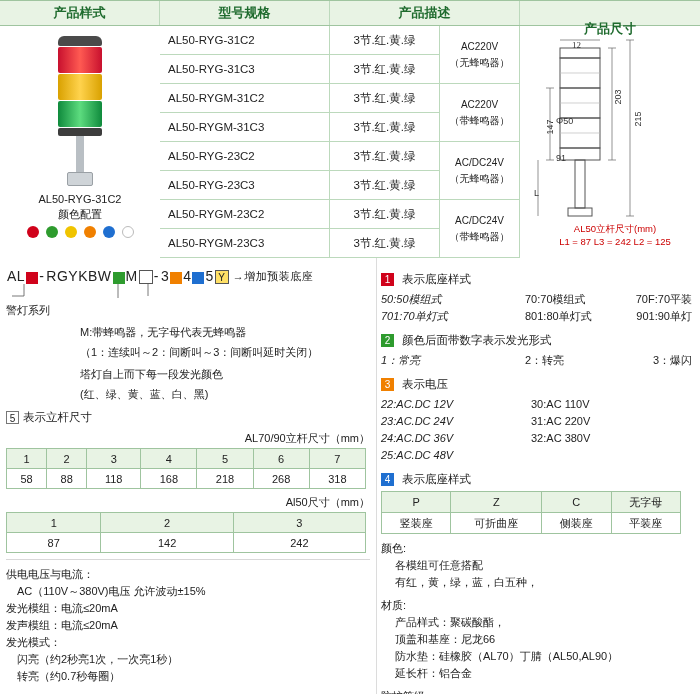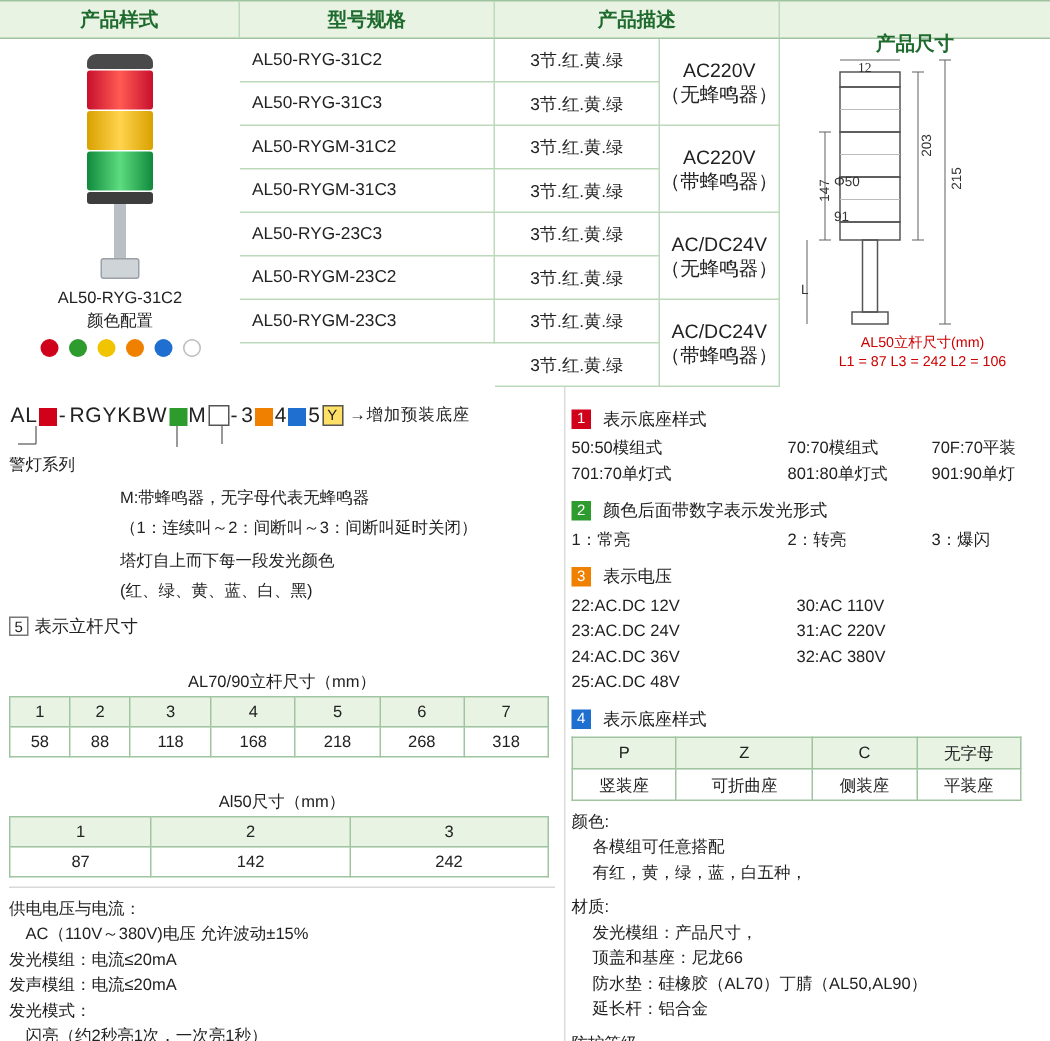--- a/index.html
+++ b/index.html
@@ -66,21 +66,21 @@
   .col-desc2 { width:80px; }
   .tbl-cell {
     height:29px; display:flex; align-items:center;
     border-bottom:1px solid #bcd9bc; border-right:1px solid #bcd9bc;
     font-size:11.5px; padding-left:8px;
   }
   .tbl-cell.ctr { justify-content:center; padding-left:0; }
   .tbl-merge {
     display:flex; align-items:center; justify-content:center;
     border-bottom:1px solid #bcd9bc; border-right:1px solid #bcd9bc;
-    height:58px; font-size:13px; text-align:center; line-height:16px;
+    height:58px; font-size:10px; text-align:center; line-height:16px;
   }
   .col-model .tbl-cell:last-child,
   .col-desc1 .tbl-cell:last-child { border-bottom:1px solid #bcd9bc; }
 
   
   .col-dim { width:180px; position:relative; font-size:9px; color:#333; }
   .dim-cap {
     position:absolute; left:10px; top:196px; width:170px;
     color:#c00; font-size:9.5px; line-height:13px; text-align:center;
   }
@@ -108,36 +108,36 @@
   }
   .note { font-size:11px; margin:4px 0 0 0; line-height:16px; }
 
   .sec-title { font-size:11.5px; margin:8px 0 4px 0; display:flex; align-items:center; gap:4px;}
 
   table.dim-tbl { border-collapse:collapse; width:360px; font-size:11px; margin-top:2px;}
   table.dim-tbl th, table.dim-tbl td {
     border:1px solid #9fc49f; text-align:center; height:20px; font-weight:normal;
   }
   table.dim-tbl th { background:#e8f3e4; }
-  .tbl-title { font-size:11px; text-align:center; margin-top:22px; }
+  .tbl-title { font-size:11px; text-align:right; margin-top:6px; }
 
   .specs { font-size:11px; line-height:17px; margin-top:6px; }
 
   
   .rnum {
     display:inline-block; width:13px; height:13px; background:#d0021b; color:#fff;
     font-size:10px; line-height:13px; text-align:center; margin-right:4px;
   }
   .rnum.g { background:#2e9b2e; }
   .rnum.o { background:#f08000; }
   .rnum.b { background:#1f6fd0; }
   .r-row { font-size:11px; line-height:17px; display:flex; }
-  .r-row .c1 { width:150px; }
+  .r-row .c1 { width:150px;font-style:italic; }
   .r-row .c2 { width:100px; }
-  .r-row .c3 { width:74px; }
+  .r-row .c3 { width:74px;text-align:right; }
 
   table.base-tbl { border-collapse:collapse; width:300px; font-size:11px; margin-top:3px; }
   table.base-tbl th, table.base-tbl td {
     border:1px solid #9fc49f; text-align:center; height:21px; font-weight:normal;
   }
   table.base-tbl th { background:#e8f3e4; }
   .r-block { font-size:11px; line-height:17px; margin-top:6px; }
   .r-block .lbl { }
   .r-ind { padding-left:14px; }
   .sep { height:1px; background:#d8d8d8; margin:6px 0; }
@@ -178,20 +178,21 @@
         <span class="dot" style="background:#1f6fd0"></span>
         <span class="dot" style="background:#ffffff;border:1px solid #bbb"></span>
       </div>
     </div>
 
     <div class="col-model">
       <div class="tbl-cell">AL50-RYG-31C2</div>
       <div class="tbl-cell">AL50-RYG-31C3</div>
       <div class="tbl-cell">AL50-RYGM-31C2</div>
       <div class="tbl-cell">AL50-RYGM-31C3</div>
+      <div class="tbl-cell">AL50-RYG-23C2</div>
       <div class="tbl-cell">AL50-RYG-23C3</div>
       <div class="tbl-cell">AL50-RYGM-23C2</div>
       <div class="tbl-cell">AL50-RYGM-23C3</div>
     </div>
 
     <div class="col-desc1">
       <div class="tbl-cell ctr">3节.红.黄.绿</div>
       <div class="tbl-cell ctr">3节.红.黄.绿</div>
       <div class="tbl-cell ctr">3节.红.黄.绿</div>
       <div class="tbl-cell ctr">3节.红.黄.绿</div>
@@ -255,25 +256,25 @@
         <line x1="26" y1="130" x2="34" y2="130" stroke="#666" stroke-width="0.7"></line>
         <line x1="18" y1="130" x2="18" y2="186" stroke="#666" stroke-width="0.7"></line>
 
         <line x1="40" y1="10" x2="80" y2="10" stroke="#666" stroke-width="0.7"></line>
       </svg>
       <div class="dtxt" style="left:52px;top:14px;font-family:Liberation Serif, serif;">12</div>
       <div class="dtxt" style="left:36px;top:90px;">Φ50</div>
       <div class="dtxt" style="left:90px;top:66px;transform:rotate(-90deg);">203</div>
       <div class="dtxt" style="left:110px;top:88px;transform:rotate(-90deg);">215</div>
       <div class="dtxt" style="left:22px;top:96px;transform:rotate(-90deg);">147</div>
-      <div class="dtxt" style="left:36px;top:113px;text-align:center;">91</div>
+      <div class="dtxt" style="left:36px;top:127px;text-align:center;">91</div>
       <div class="dtxt" style="left:14px;top:162px;">L</div>
       <div class="dim-cap">
         <div>AL50立杆尺寸(mm)</div>
-        <div>L1 = 87  L3 = 242  L2 = 106</div>
+        <div>L1 = 87  L3 = 242  L2 = 125</div>
       </div>
     </div>
   </div>
 
   <div class="mid">
 
     <div class="left-col">
 
       <div class="code-line">
         <span class="ch">AL</span>
@@ -439,21 +440,21 @@
         </table>
 
       <div class="r-block">
         <div class="lbl">颜色:</div>
         <div class="r-ind">各模组可任意搭配</div>
         <div class="r-ind">有红，黄，绿，蓝，白五种，</div>
       </div>
 
       <div class="r-block">
         <div class="lbl">材质:</div>
-        <div class="r-ind">发光模组：产品尺寸，</div>
+        <div class="r-ind">产品样式：聚碳酸酯，</div>
         <div class="r-ind">顶盖和基座：尼龙66</div>
         <div class="r-ind">防水垫：硅橡胶（AL70）丁腈（AL50,AL90）</div>
         <div class="r-ind">延长杆：铝合金</div>
       </div>
 
       <div class="r-block">
         <div class="lbl">防护等级</div>
 
       </div>
 

